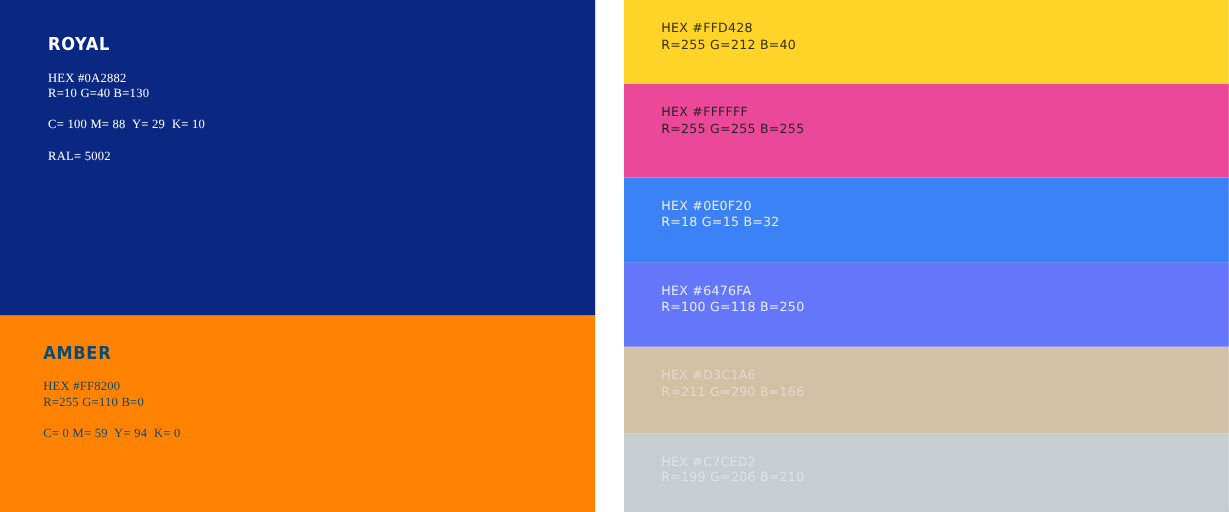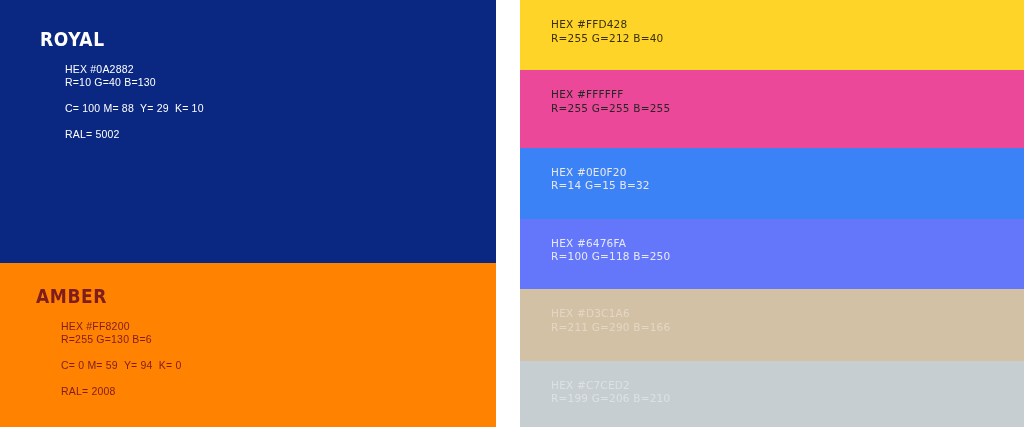--- a/index.html
+++ b/index.html
@@ -36,35 +36,34 @@
   }
   .brand-panel.royal {
     height: 263px;
     padding-top: 30px;
   }
   .brand-panel.amber {
     height: 164px;
     padding-top: 24px;
   }
   .brand-name {
-    font-size: 19px;
+    font-size: 15px;
     font-weight: bold;
     letter-spacing: 0.6px;
     line-height: 1;
     margin: 0 0 14px 0;
     font-family: "DejaVu Sans", sans-serif;
     font-stretch: condensed;
   }
   .spec-line {
     font-size: 10.5px;
     line-height: 13px;
     letter-spacing: 0.2px;
     white-space: pre;
-    font-family: Liberation Sans, sans-serif;
-    margin-left: 25px;
+    font-family: Liberation Serif, serif;
   }
   .spec-gap {
     height: 13px;
   }
 
   
   .swatch-column {
     width: 516px;
     height: 427px;
     display: flex;
@@ -95,47 +94,46 @@
     <section class="brand-panel royal" style="background: rgb(10, 40, 130); color: rgb(255, 255, 255); height: 263px;">
       <h1 class="brand-name">ROYAL</h1>
       <div class="spec-line">HEX #0A2882</div>
       <div class="spec-line">R=10 G=40 B=130</div>
       <div class="spec-gap"></div>
       <div class="spec-line">C= 100 M= 88  Y= 29  K= 10</div>
       <div class="spec-gap"></div>
       <div class="spec-line">RAL= 5002</div>
     </section>
 
-    <section class="brand-panel amber" style="background: rgb(255, 130, 0); color: #7f1d1d; height: 164px; padding-left: 36px;">
+    <section class="brand-panel amber" style="background: rgb(255, 130, 0); color: #0c4a6e; height: 164px; padding-left: 36px;">
       <h1 class="brand-name">AMBER</h1>
       <div class="spec-line">HEX #FF8200</div>
-      <div class="spec-line">R=255 G=130 B=6</div>
+      <div class="spec-line">R=255 G=110 B=0</div>
       <div class="spec-gap"></div>
       <div class="spec-line">C= 0 M= 59  Y= 94  K= 0</div>
       <div class="spec-gap"></div>
-      <div class="spec-line">RAL= 2008</div>
     </section>
 
   </div>
 
   <div class="swatch-column">
 
     <section class="swatch" style="background: rgb(255, 212, 40); color: rgb(58, 48, 5); height: 71px;">
       <div class="swatch-line">HEX #FFD428</div>
       <div class="swatch-line">R=255 G=212 B=40</div>
     </section>
 
     <section class="swatch" style="background: #ec4899; color: rgb(38, 38, 38); height: 78px;">
       <div class="swatch-line">HEX #FFFFFF</div>
       <div class="swatch-line">R=255 G=255 B=255</div>
     </section>
 
     <section class="swatch" style="background: #3b82f6; color: rgb(232, 232, 237); height: 72px;">
       <div class="swatch-line">HEX #0E0F20</div>
-      <div class="swatch-line">R=14 G=15 B=32</div>
+      <div class="swatch-line">R=18 G=15 B=32</div>
     </section>
 
     <section class="swatch" style="background: rgb(100, 118, 250); color: rgb(230, 233, 254); height: 71px;">
       <div class="swatch-line">HEX #6476FA</div>
       <div class="swatch-line">R=100 G=118 B=250</div>
     </section>
 
     <section class="swatch" style="background: rgb(211, 193, 166); color: rgb(227, 215, 196); height: 72px;">
       <div class="swatch-line">HEX #D3C1A6</div>
       <div class="swatch-line">R=211 G=290 B=166</div>

